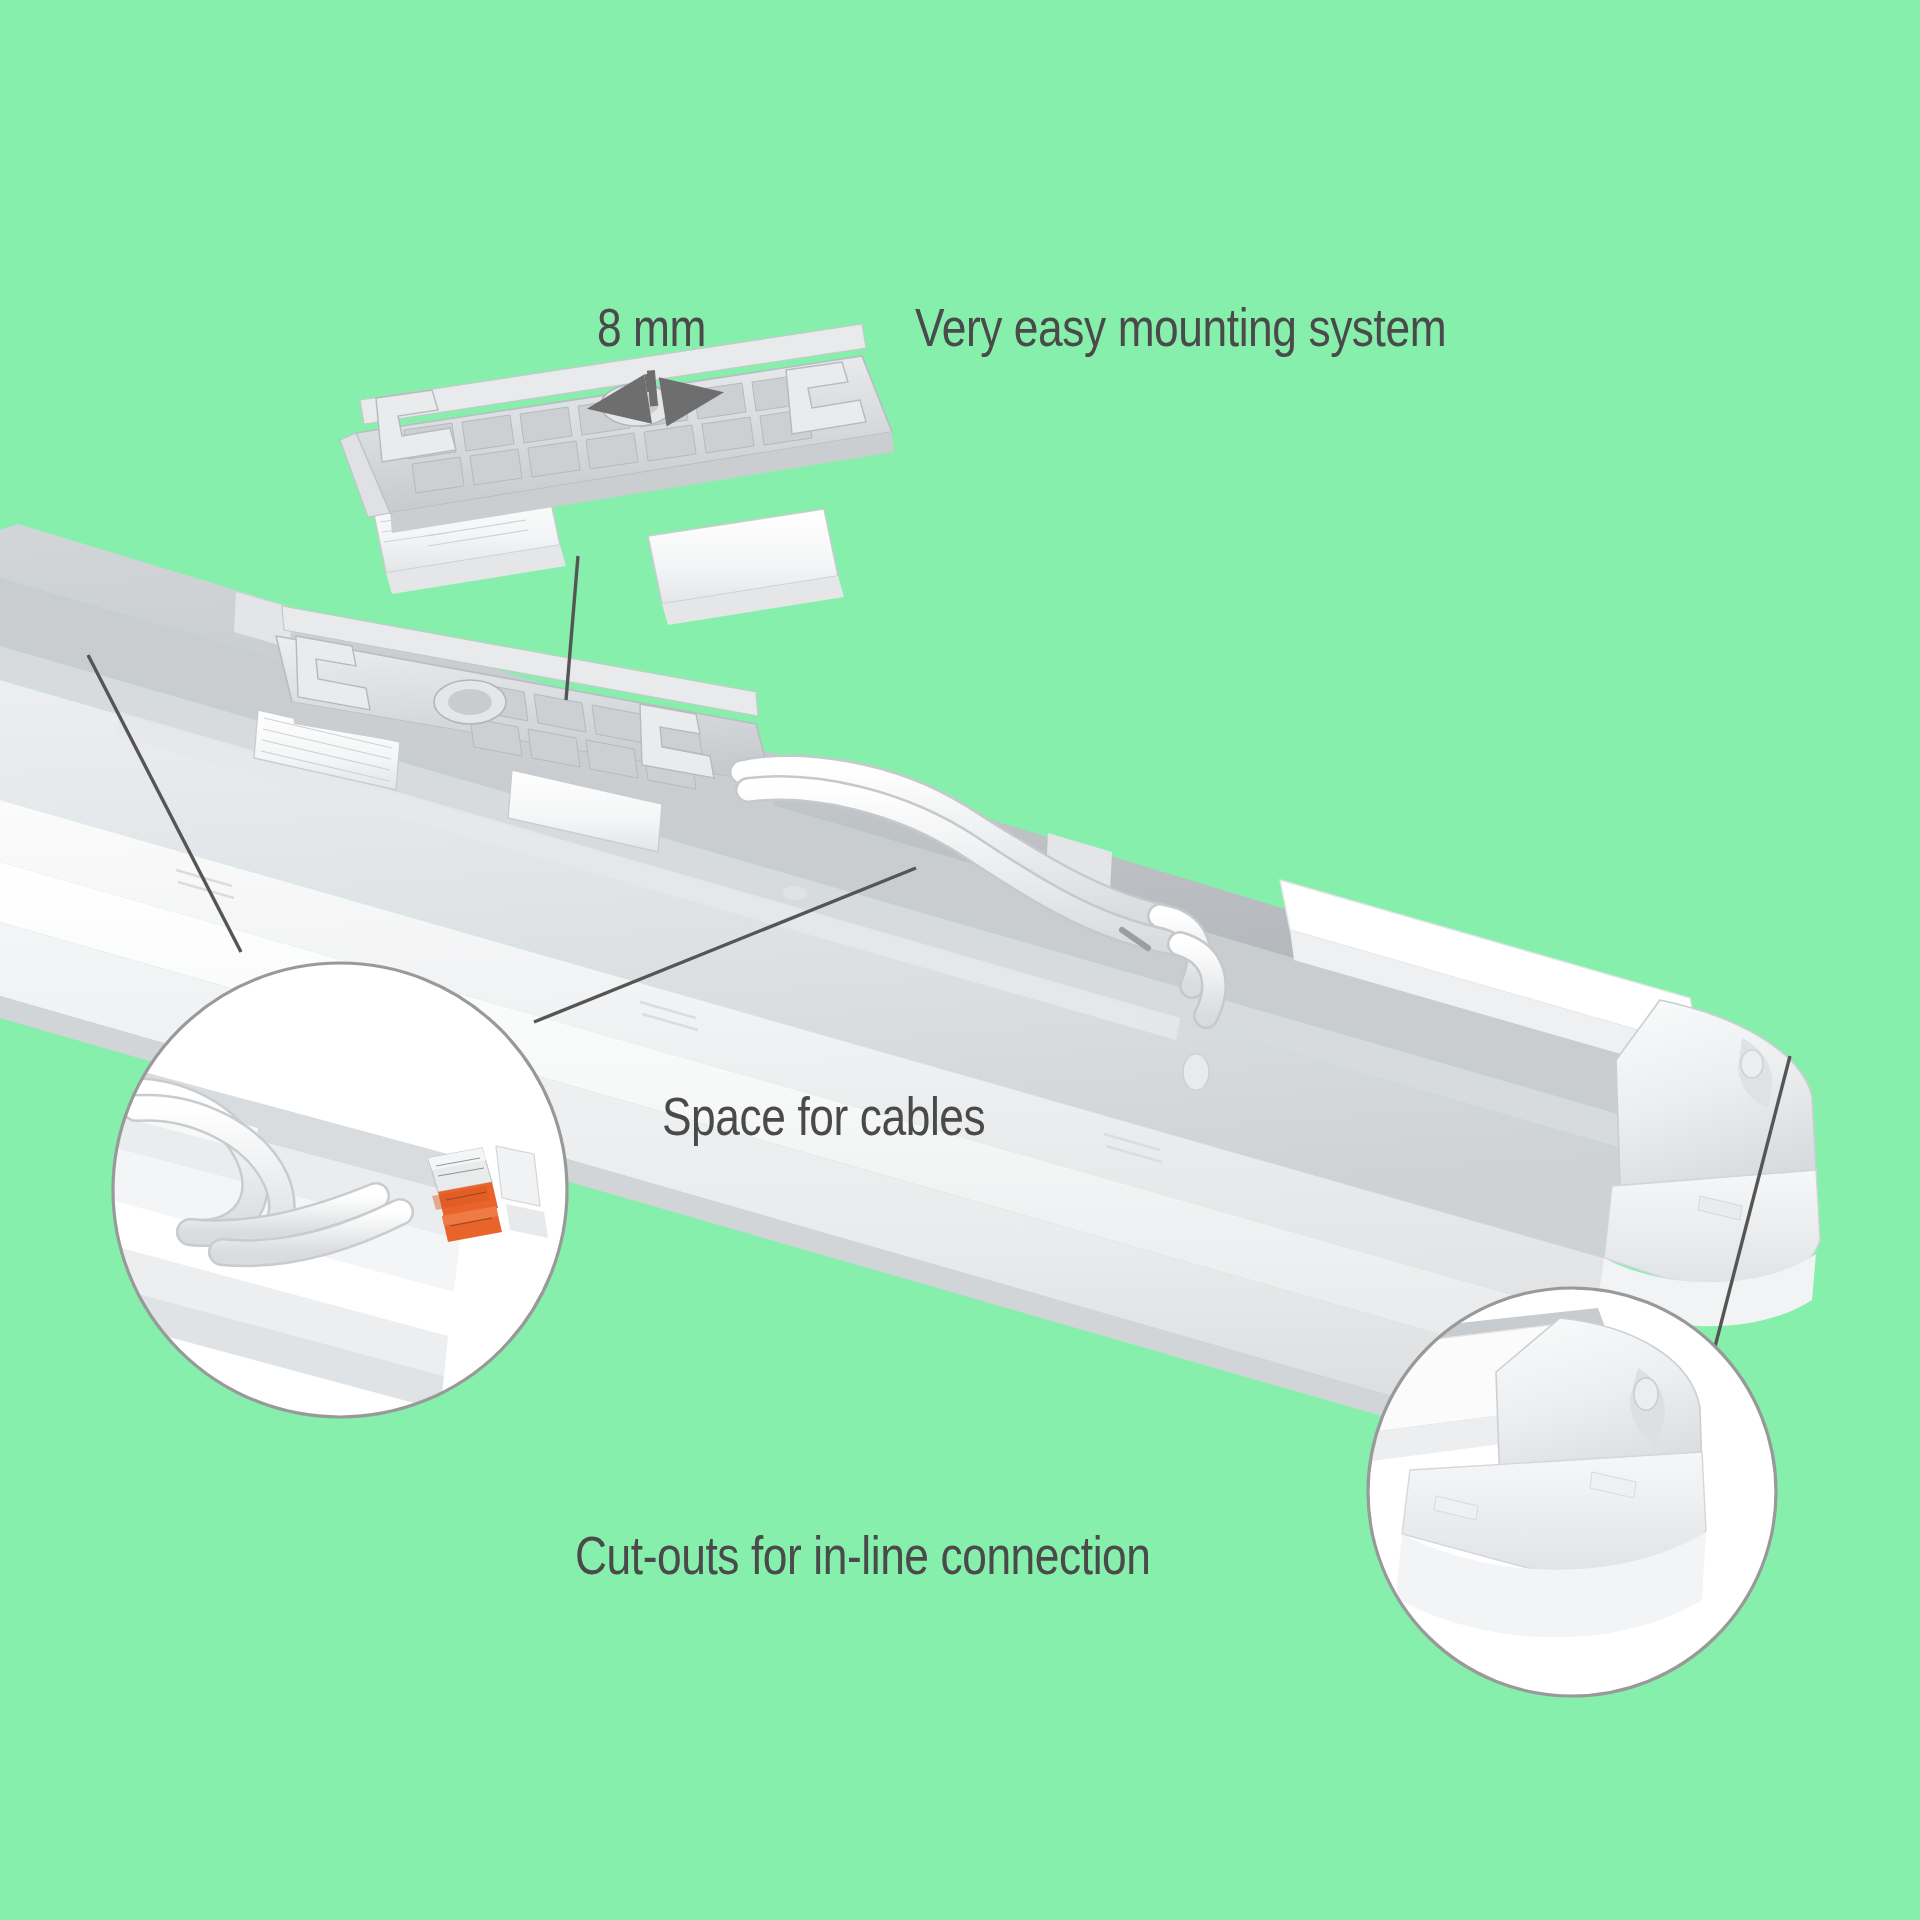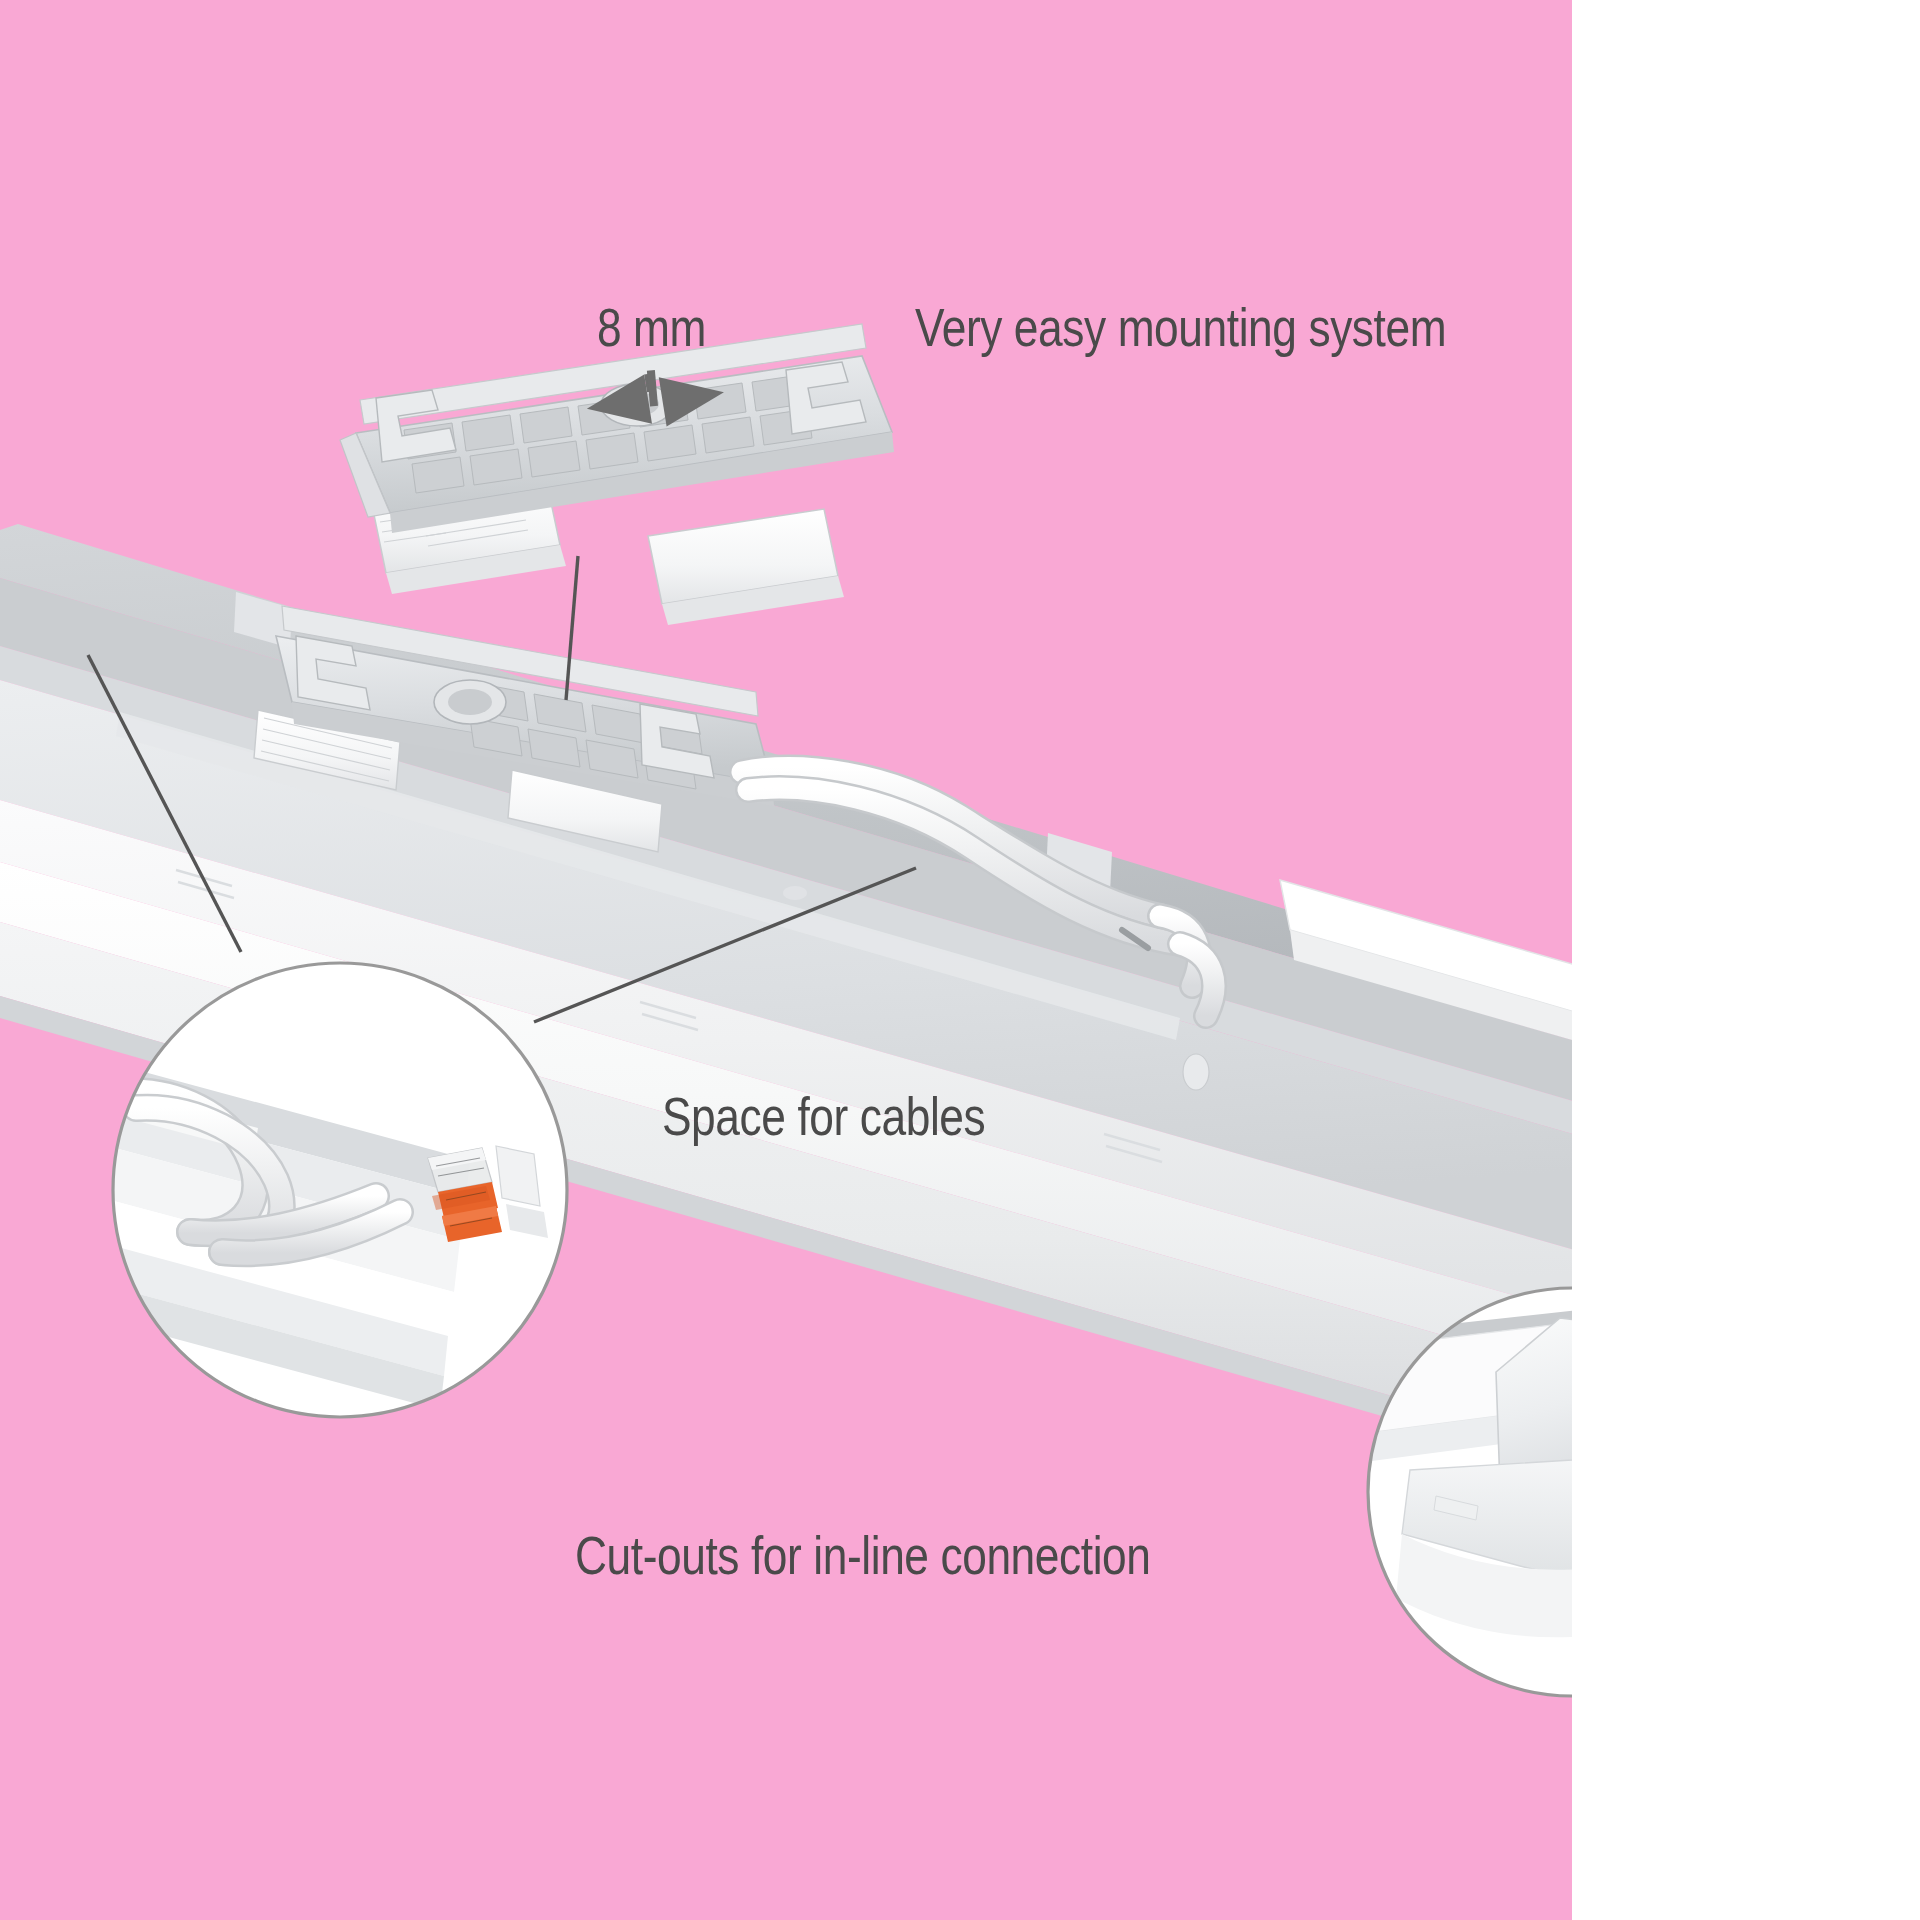--- a/index.html
+++ b/index.html
@@ -3,23 +3,23 @@
 <meta charset="utf-8">
 <title>LED Batten Luminaire Feature Diagram</title>
 <style>
   html, body {
     margin: 0;
     padding: 0;
     background: #ffffff;
   }
   #stage {
     position: relative;
-    width: 1572px;
+    width: 1920px;
     height: 1920px;
-    background: #f9a8d4;
+    background: #86efac;
     overflow: hidden;
     font-family: "Liberation Sans", sans-serif;
   }
   #artboard {
     position: absolute;
     inset: 0;
     width: 1920px;
     height: 1920px;
   }
   .label {

